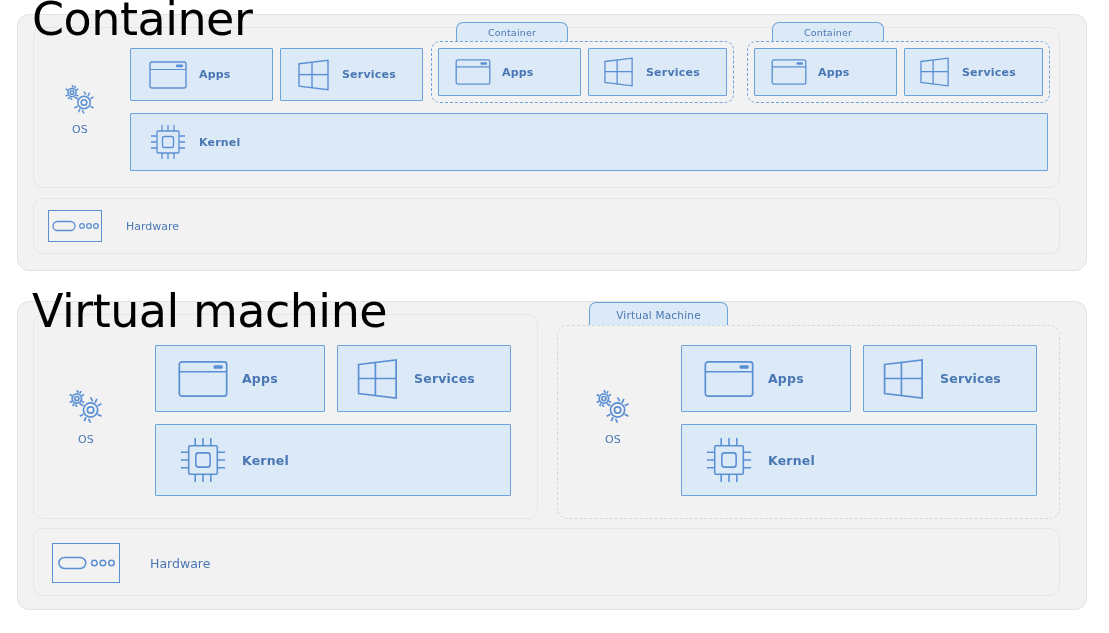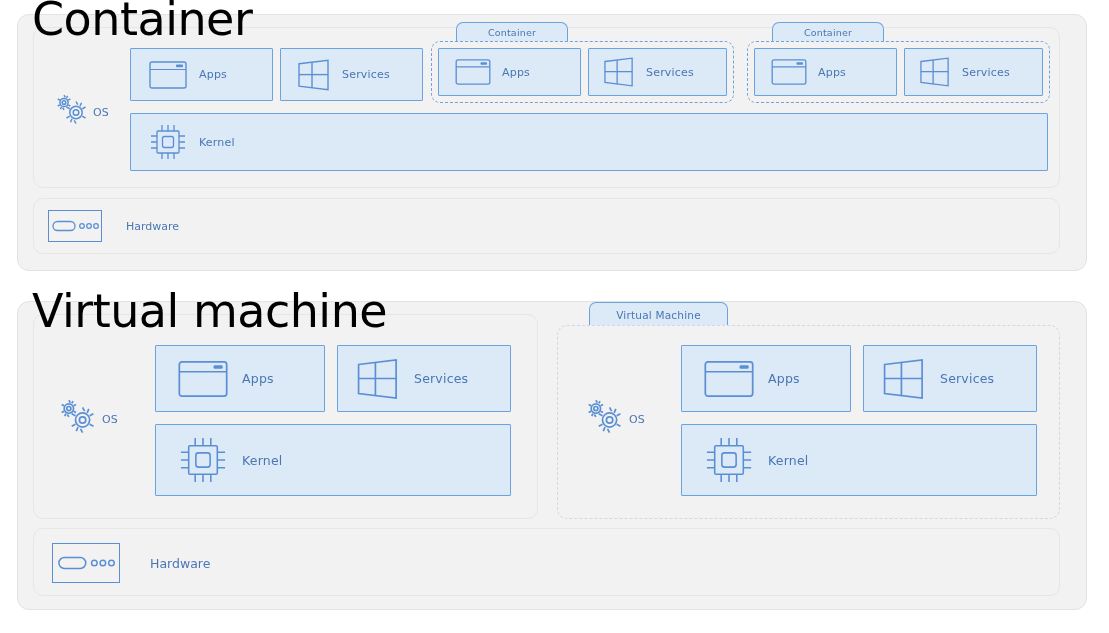--- a/index.html
+++ b/index.html
@@ -38,20 +38,21 @@
     border:1px solid #6ba3de;
     display:flex;
     align-items:center;
     border-radius:1px;
   }
   .blue-box .lbl{
     color:#4a77b4;
     font-size:11px;
     letter-spacing:.2px;
     white-space:nowrap;
+    font-weight:bold;
   }
   .blue-box .ico{flex:0 0 auto;display:block;}
 
   
   .dash-wrap{
     border:1.4px dashed #6ba3de;
     border-radius:9px;
     background:transparent;
   }
 
@@ -63,21 +64,21 @@
     border-radius:7px 7px 0 0;
     display:flex;align-items:center;justify-content:center;
     color:#4a77b4;
     font-size:9.5px;
     letter-spacing:.2px;
   }
   .tab.vm{font-size:10.5px;}
 
   
   .os-col{
-    display:flex;
+    display:flex;flex-direction:column;
     align-items:center;justify-content:center;
   }
   .os-col .os-lbl{
     color:#4a77b4;font-size:11px;margin-top:7px;letter-spacing:.3px;
   }
 
   
   .heading{
     color:#000000;
     font-family:"DejaVu Sans", sans-serif;

